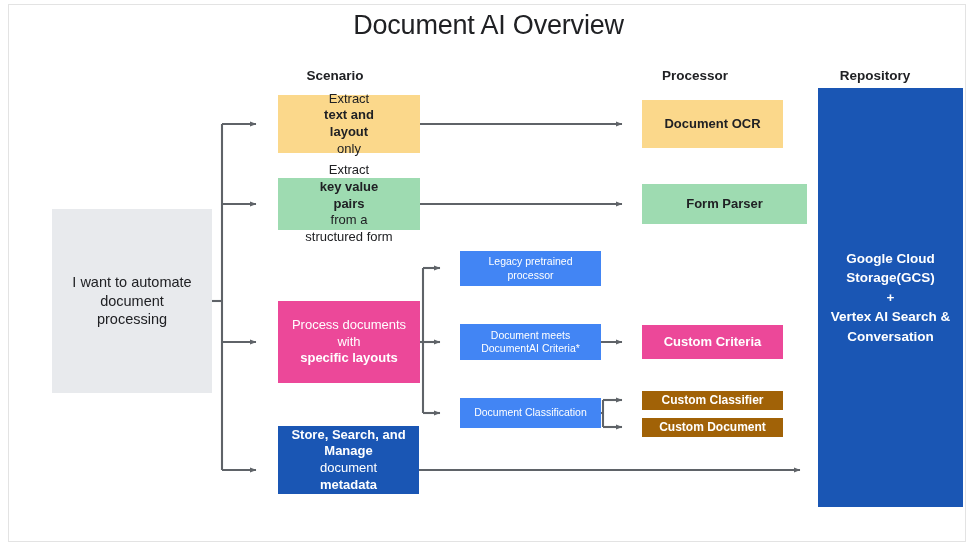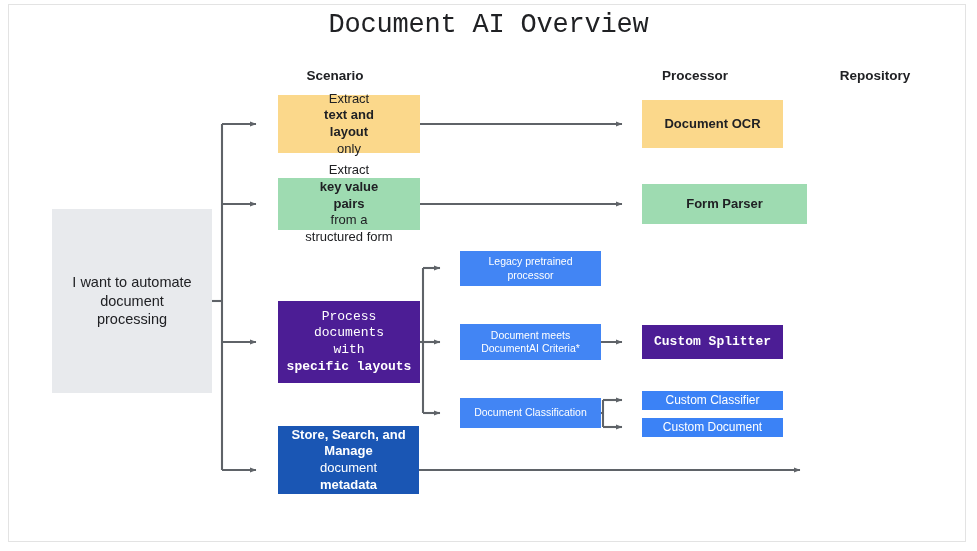--- a/index.html
+++ b/index.html
@@ -32,21 +32,20 @@
   }
   #title {
     position: absolute;
     left: 0;
     top: 10px;
     width: 977px;
     text-align: center;
     font-size: 27px;
     color: #202124;
     letter-spacing: -0.2px;
-    font-family: Liberation Mono, monospace;
   }
   .col-header {
     position: absolute;
     font-size: 13.5px;
     font-weight: bold;
     color: #202124;
     text-align: center;
   }
   .node {
     position: absolute;
@@ -69,45 +68,44 @@
     background: #fbd88b;
     color: #202124;
     font-size: 13px;
   }
   .n-green {
     background: #9edbb1;
     color: #202124;
     font-size: 13px;
   }
   .n-blue {
-    background: #4c1d95;
-    color: #ffffff;
-    font-size: 13px;
-    font-family: Liberation Mono, monospace;
+    background: #ec4899;
+    color: #ffffff;
+    font-size: 13px;
   }
   .n-blue-sm {
     background: #4285f4;
     color: #ffffff;
     font-size: 10.5px;
   }
   .n-blue-dark {
     background: #1a56b4;
     color: #ffffff;
     font-size: 13px;
   }
   .n-proc {
     font-size: 13px;
     font-weight: bold;
   }
   .n-proc.n-yellow, .n-proc.n-green { color: #202124; }
   .n-proc.n-blue { color: #ffffff; }
   .n-strip {
     font-size: 12px;
-    font-weight: normal;
-    background: #3b82f6;
+    font-weight: bold;
+    background: #a16207;
     color: #ffffff;
   }
   .n-repo {
     background: #1a56b4;
     color: #ffffff;
     font-size: 13.5px;
     font-weight: bold;
     line-height: 1.45;
   }
   b { font-weight: bold; }
@@ -227,24 +225,33 @@
     <div>
       <span>Document Classification</span>
     </div>
   </div>
 
   <div class="node n-proc n-green" style="left:626px; top:184px; width:165px; height:40px;">
     <span>Form Parser</span>
   </div>
 
   <div class="node n-proc n-blue" style="left:626px; top:325px; width:141px; height:34px;">
-    <span>Custom Splitter</span>
+    <span>Custom Criteria</span>
   </div>
 
   <div class="node n-strip" style="left:626px; top:391px; width:141px; height:19px;">
     <span>Custom Classifier</span>
   </div>
 
   <div class="node n-strip" style="left:626px; top:418px; width:141px; height:19px;">
     <span>Custom Document</span>
   </div>
 
+  <div class="node n-repo" style="left:802px; top:88px; width:145px; height:419px;">
+    <div>
+      <span>Google Cloud</span>
+      <span>Storage(GCS)</span>
+      <span>+</span>
+      <span>Vertex AI Search &amp;</span>
+      <span>Conversation</span>
+    </div>
+  </div>
 </div>
 
 </body></html>

